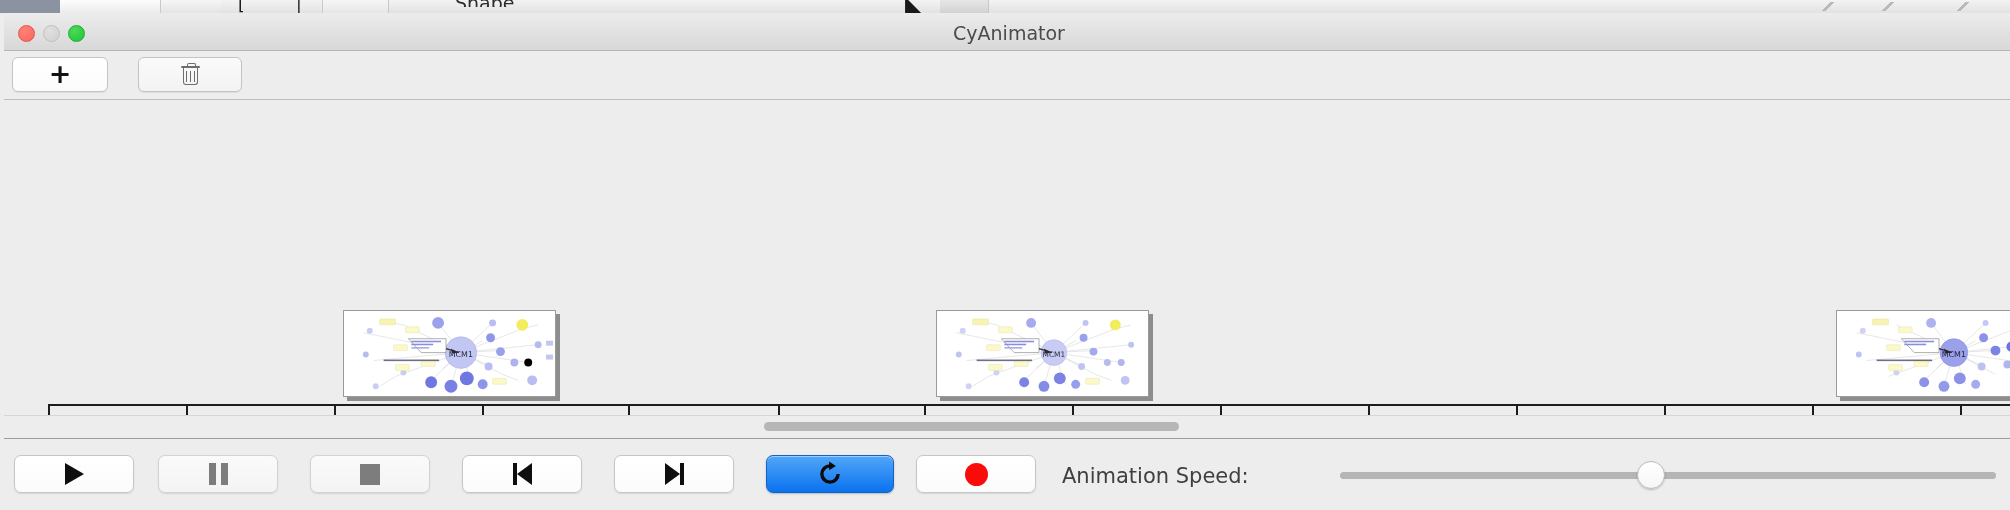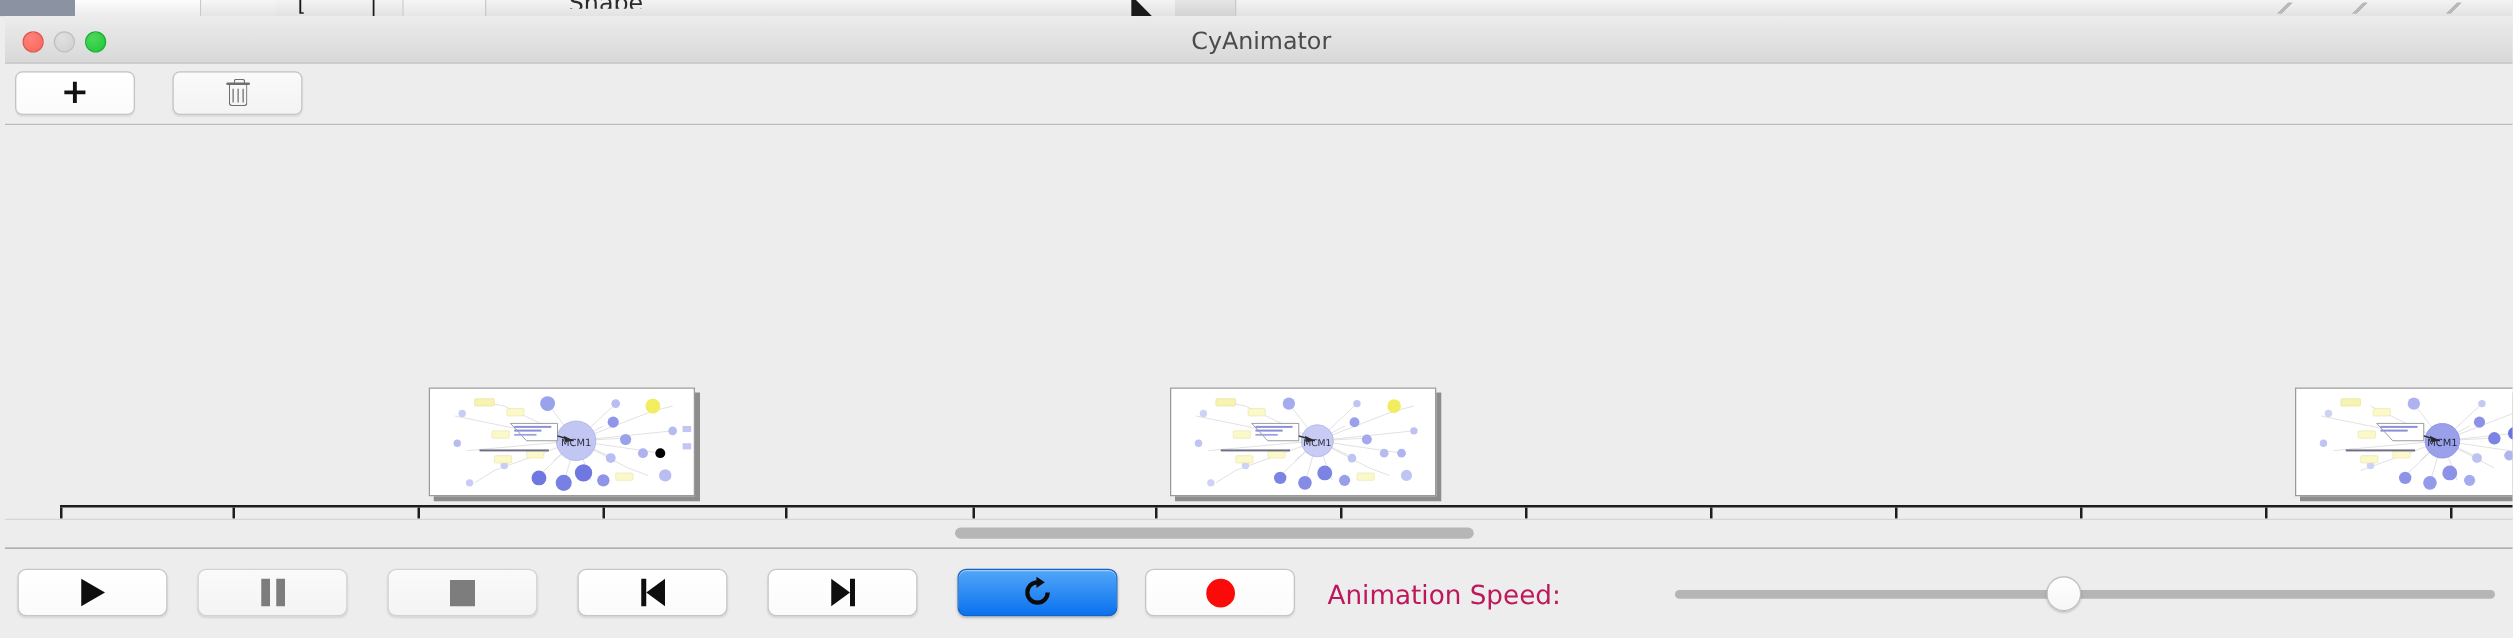--- a/index.html
+++ b/index.html
@@ -153,21 +153,21 @@
   .ico-prev{display:flex;align-items:center;}
   .ico-prev .bar{width:4px;height:22px;background:#0e0e0e;}
   .ico-prev .tri{width:0;height:0;border-right:15px solid #0e0e0e;border-top:11px solid transparent;border-bottom:11px solid transparent;}
   .ico-next{display:flex;align-items:center;}
   .ico-next .tri{width:0;height:0;border-left:15px solid #0e0e0e;border-top:11px solid transparent;border-bottom:11px solid transparent;}
   .ico-next .bar{width:4px;height:22px;background:#0e0e0e;}
   .ico-loop{width:26px;height:26px;}
   .ico-rec{width:23px;height:23px;border-radius:50%;background:#fb0a0a;}
 
   .speed-label{
-    position:absolute;top:25px;font-size:21px;color:#be185d;
+    position:absolute;top:25px;font-size:21px;color:#404040;
   }
   .slider{position:absolute;top:33px;height:7px;border-radius:4px;background:#b5b5b5;}
   .slider-knob{
     position:absolute;top:22px;width:28px;height:28px;border-radius:50%;
     background:linear-gradient(#ffffff,#f6f6f6);
     border:1px solid #bdbdbd;box-shadow:0 1px 2px rgba(0,0,0,.22);
     box-sizing:border-box;
   }
 </style>
 </head>

